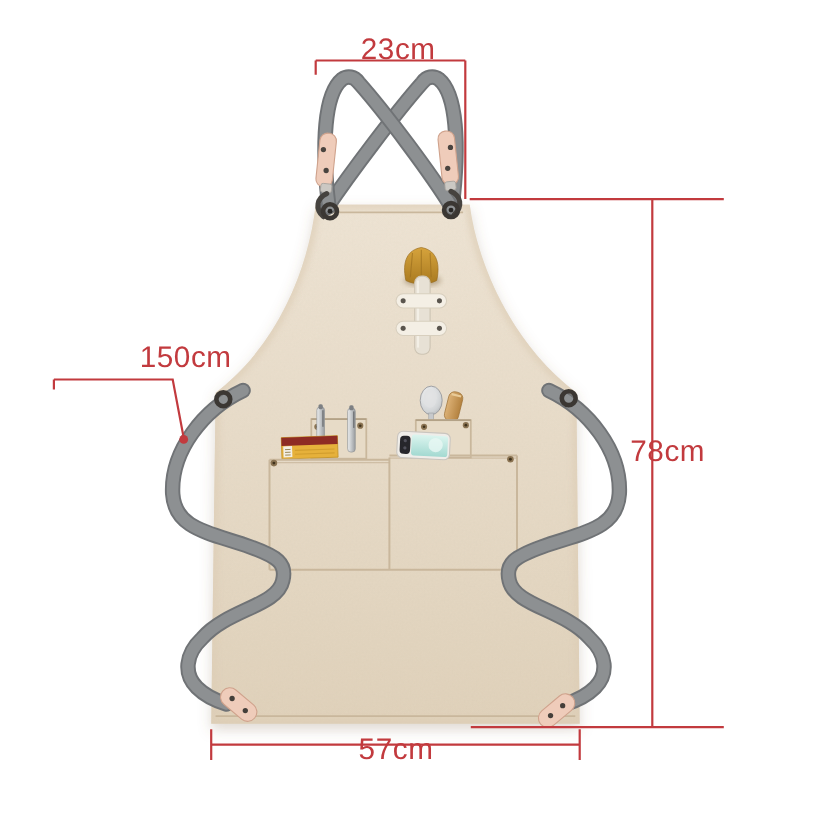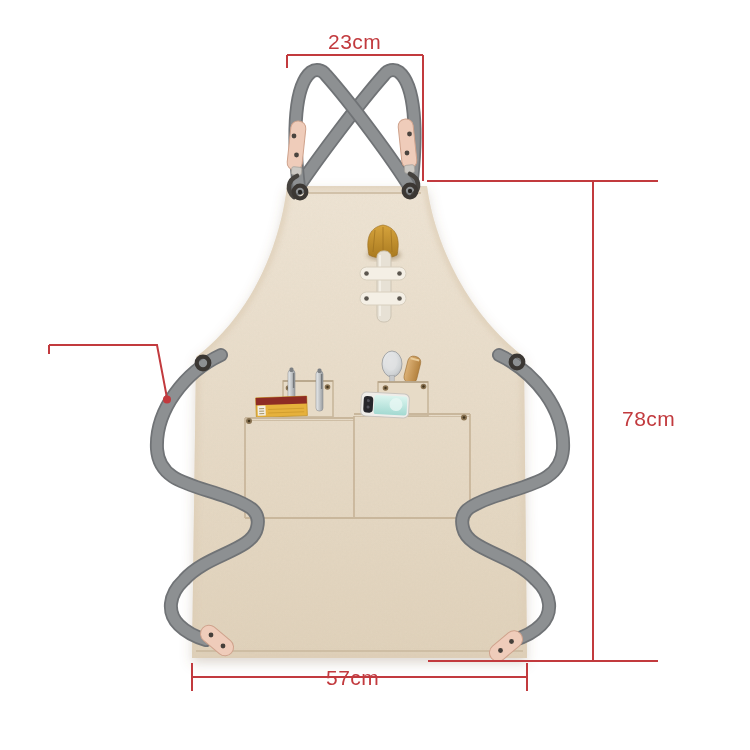--- a/index.html
+++ b/index.html
@@ -2,30 +2,30 @@
 <html style="--accent: #c23a3e; --background: #ffffff; --fabric: #e8dcc9; --fabric-deep: #ddcdb6; --stitch: #c9b79c; --strap: #8d9092; --strap-dark: #707376; --leather: #efccba; --leather-edge: #cfa28c; --metal: #46433f; --wood: #c79e62; --brush: #c3902f; --box-yellow: #e6b13b; --box-red: #8e2c24; --phone-screen: #c0e9e1;"><head>
 <meta charset="utf-8">
 <style>
   html,body{margin:0;padding:0;}
   body{background:#fff;font-family:"Liberation Sans",sans-serif;}
   #stage{position:relative;width:750px;height:750px;background:var(--background,#fff);overflow:hidden;}
   #stage svg{position:absolute;left:0;top:0;}
   .dim{
     position:absolute;
     color:var(--accent,#c23a3e);
-    font-size:21px;
+    font-size:27px;
     line-height:1.05;
     font-family:"Liberation Sans",sans-serif;
     letter-spacing:.5px;
     white-space:nowrap;
     user-select:none;
   }
   #dim-top{left:328px;top:31px;}
   #dim-strap{left:127px;top:311px;}
-  #dim-height{left:622px;top:396px;margin-top:12px;}
+  #dim-height{left:573px;top:396px;}
   #dim-bottom{left:326px;top:667px;}
 </style>
 </head>
 <body>
 
 <div id="stage">
 
 <svg width="750" height="750" viewBox="0 0 750 750">
   <defs>
     <linearGradient id="fabG" x1="0" y1="0" x2="0" y2="1">
@@ -212,16 +212,17 @@
   <g fill="none" style="stroke:var(--accent)" stroke-width="2">
     <path d="M287,55 H423 M287,55 V68 M423,55 V181"></path>
     <path d="M427,181 H658 M593,181 V661 M428,661 H658"></path>
     <path d="M192,677 H527 M192,663 V691 M527,663 V691"></path>
     <path d="M49,345 H157 L167,398 M49,345 V354"></path>
     <circle cx="167" cy="399.5" r="4" style="fill:var(--accent)" stroke="none"></circle>
   </g>
 </svg>
 
 <div class="dim" id="dim-top">23cm</div>
+<div class="dim" id="dim-strap">150cm</div>
 <div class="dim" id="dim-height">78cm</div>
 <div class="dim" id="dim-bottom">57cm</div>
 
 </div>
 
 </body></html>

